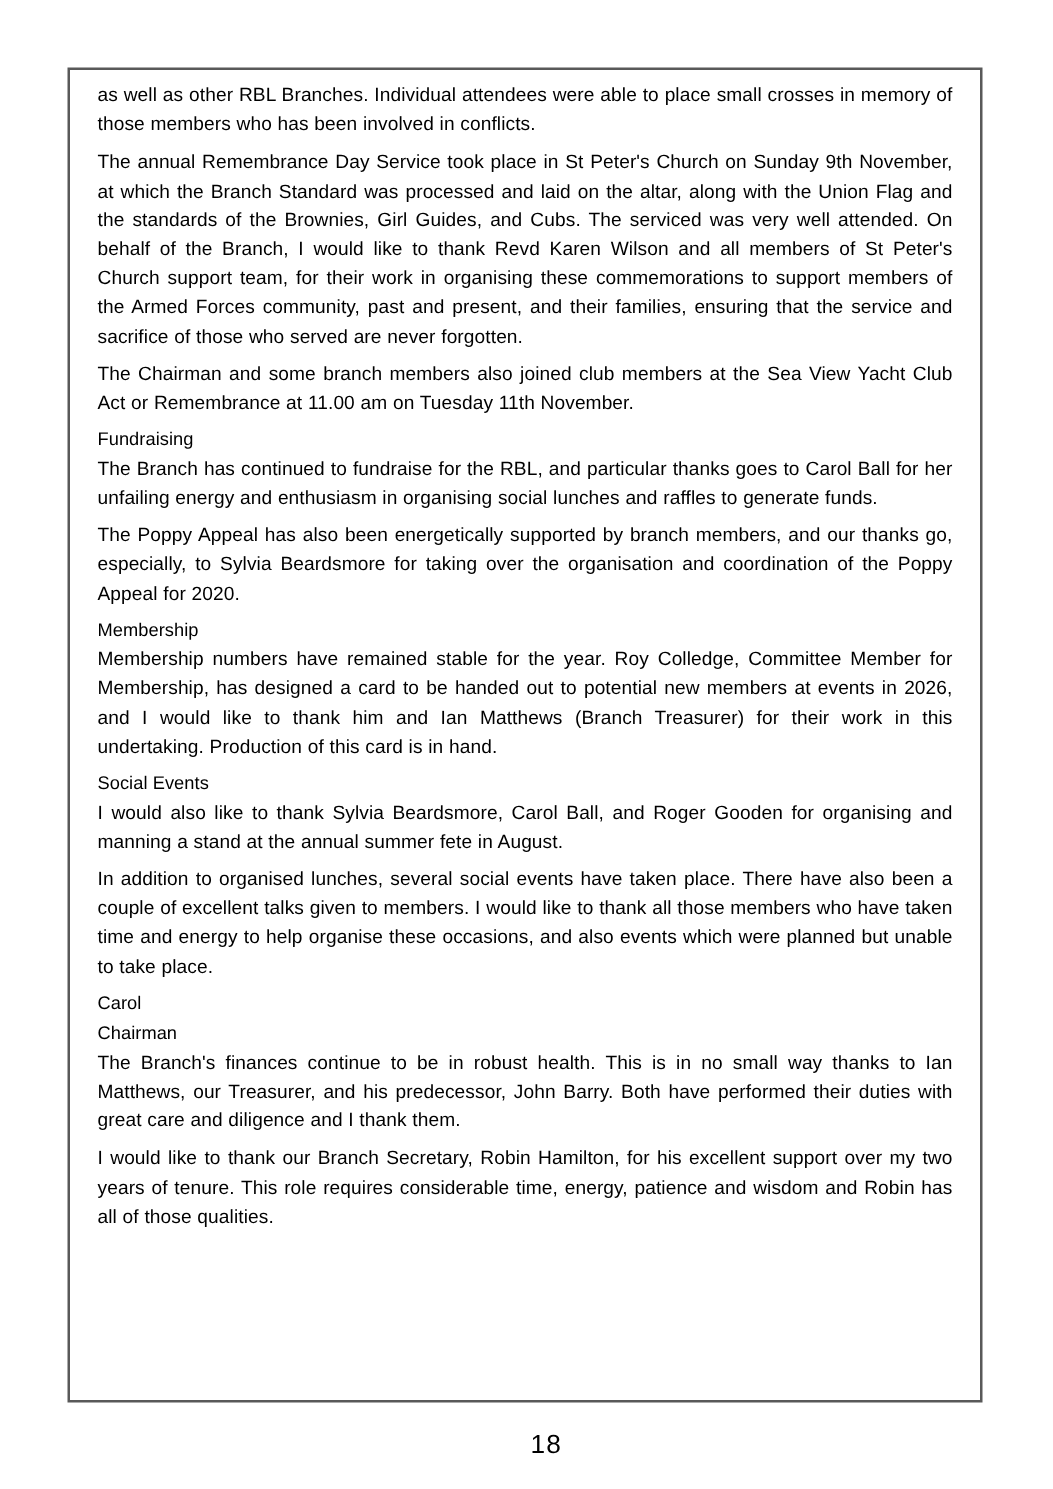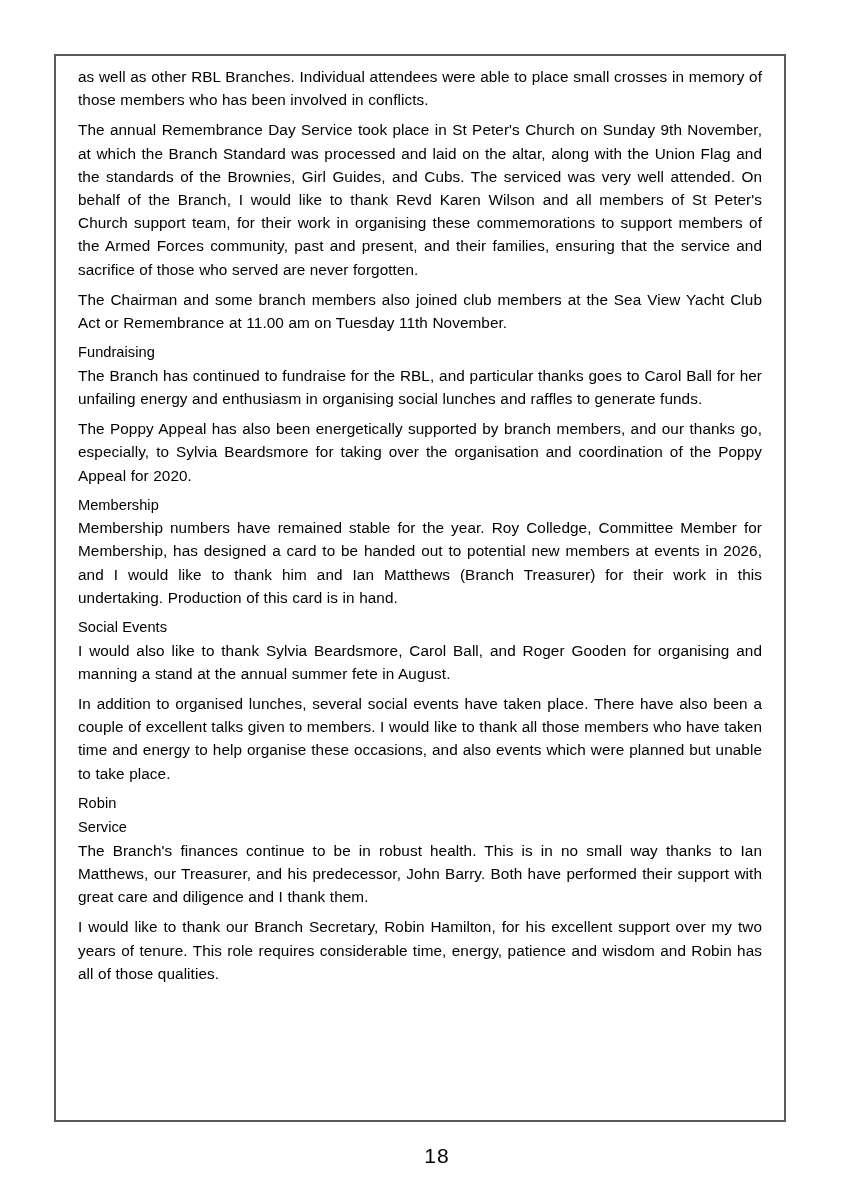--- a/index.html
+++ b/index.html
@@ -99,22 +99,22 @@
         <p class="para">The annual Remembrance Day Service took place in St Peter's Church on Sunday 9th November, at which the Branch Standard was processed and laid on the altar, along with the Union Flag and the standards of the Brownies, Girl Guides, and Cubs. The serviced was very well attended. On behalf of the Branch, I would like to thank Revd Karen Wilson and all members of St Peter's Church support team, for their work in organising these commemorations to support members of the Armed Forces community, past and present, and their families, ensuring that the service and sacrifice of those who served are never forgotten.</p>
         <p class="para">The Chairman and some branch members also joined club members at the Sea View Yacht Club Act or Remembrance at 11.00 am on Tuesday 11th November.</p>
         <p class="heading">Fundraising</p>
         <p class="para">The Branch has continued to fundraise for the RBL, and particular thanks goes to Carol Ball for her unfailing energy and enthusiasm in organising social lunches and raffles to generate funds.</p>
         <p class="para">The Poppy Appeal has also been energetically supported by branch members, and our thanks go, especially, to Sylvia Beardsmore for taking over the organisation and coordination of the Poppy Appeal for 2020.</p>
         <p class="heading">Membership</p>
         <p class="para">Membership numbers have remained stable for the year. Roy Colledge, Committee Member for Membership, has designed a card to be handed out to potential new members at events in 2026, and I would like to thank him and Ian Matthews (Branch Treasurer) for their work in this undertaking. Production of this card is in hand.</p>
         <p class="heading">Social Events</p>
         <p class="para">I would also like to thank Sylvia Beardsmore, Carol Ball, and Roger Gooden for organising and manning a stand at the annual summer fete in August.</p>
         <p class="para">In addition to organised lunches, several social events have taken place. There have also been a couple of excellent talks given to members. I would like to thank all those members who have taken time and energy to help organise these occasions, and also events which were planned but unable to take place.</p>
-        <p class="heading">Robin</p>
-        <p class="heading">Service</p>
-        <p class="para">The Branch's finances continue to be in robust health. This is in no small way thanks to Ian Matthews, our Treasurer, and his predecessor, John Barry. Both have performed their support with great care and diligence and I thank them.</p>
+        <p class="heading">Carol</p>
+        <p class="heading">Chairman</p>
+        <p class="para">The Branch's finances continue to be in robust health. This is in no small way thanks to Ian Matthews, our Treasurer, and his predecessor, John Barry. Both have performed their duties with great care and diligence and I thank them.</p>
         <p class="para">I would like to thank our Branch Secretary, Robin Hamilton, for his excellent support over my two years of tenure. This role requires considerable time, energy, patience and wisdom and Robin has all of those qualities.</p>
       </div>
   </div>
 
   <div class="page-number">18</div>
 
 </div>
 
 </body></html>

